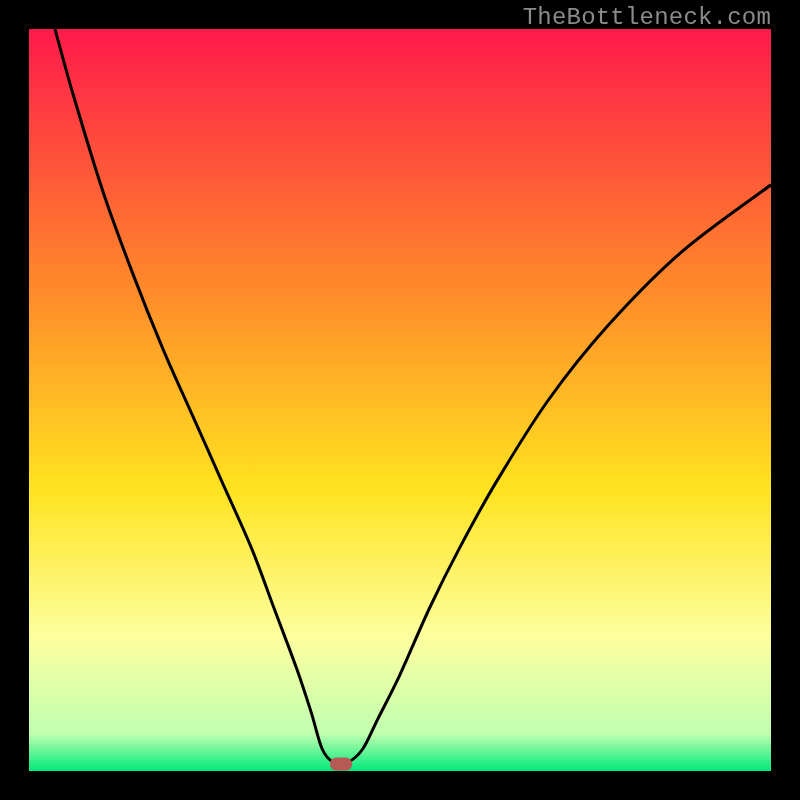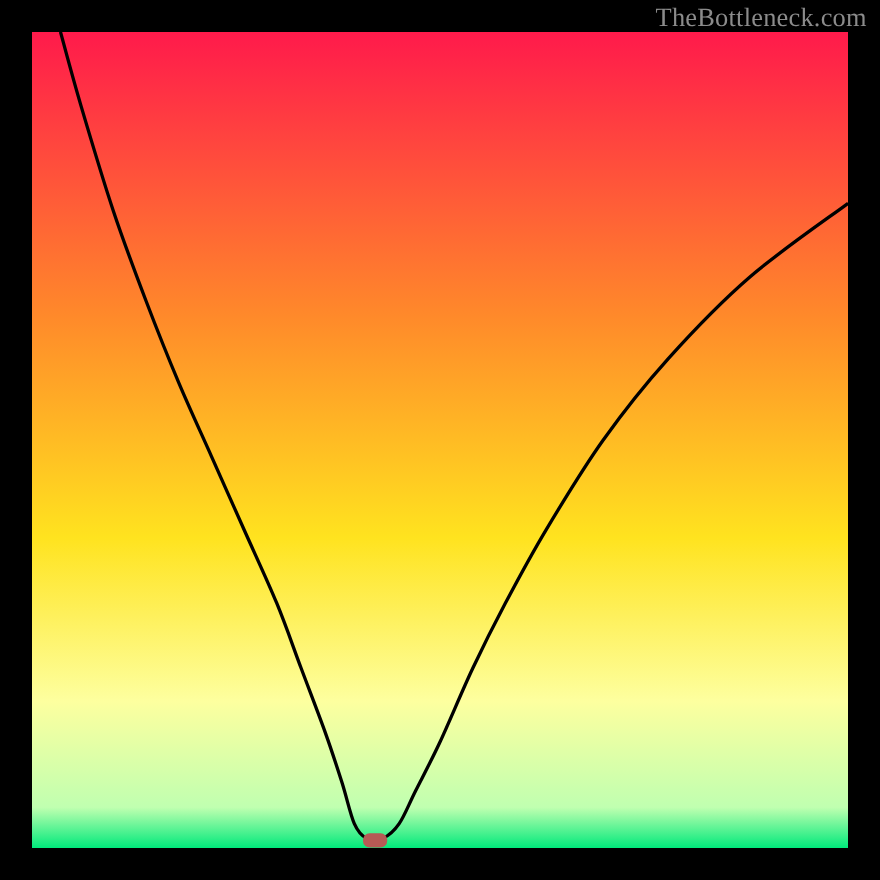--- a/index.html
+++ b/index.html
@@ -21,22 +21,22 @@
   .plot {
     position: absolute;
     left: 29px;
     top: 29px;
     width: 742px;
     height: 742px;
   }
   .watermark {
     position: absolute;
     top: 4px;
-    right: 12px;
-    font-family: Liberation Serif, serif;
+    right: 29px;
+    font-family: Liberation Mono, monospace;
     font-size: 24px;
     color: #8b8b8b;
     letter-spacing: 0.2px;
   }
   .marker {
     position: absolute;
     width: 22px;
     height: 13px;
     border-radius: 6px;
     background: #b65a55;

